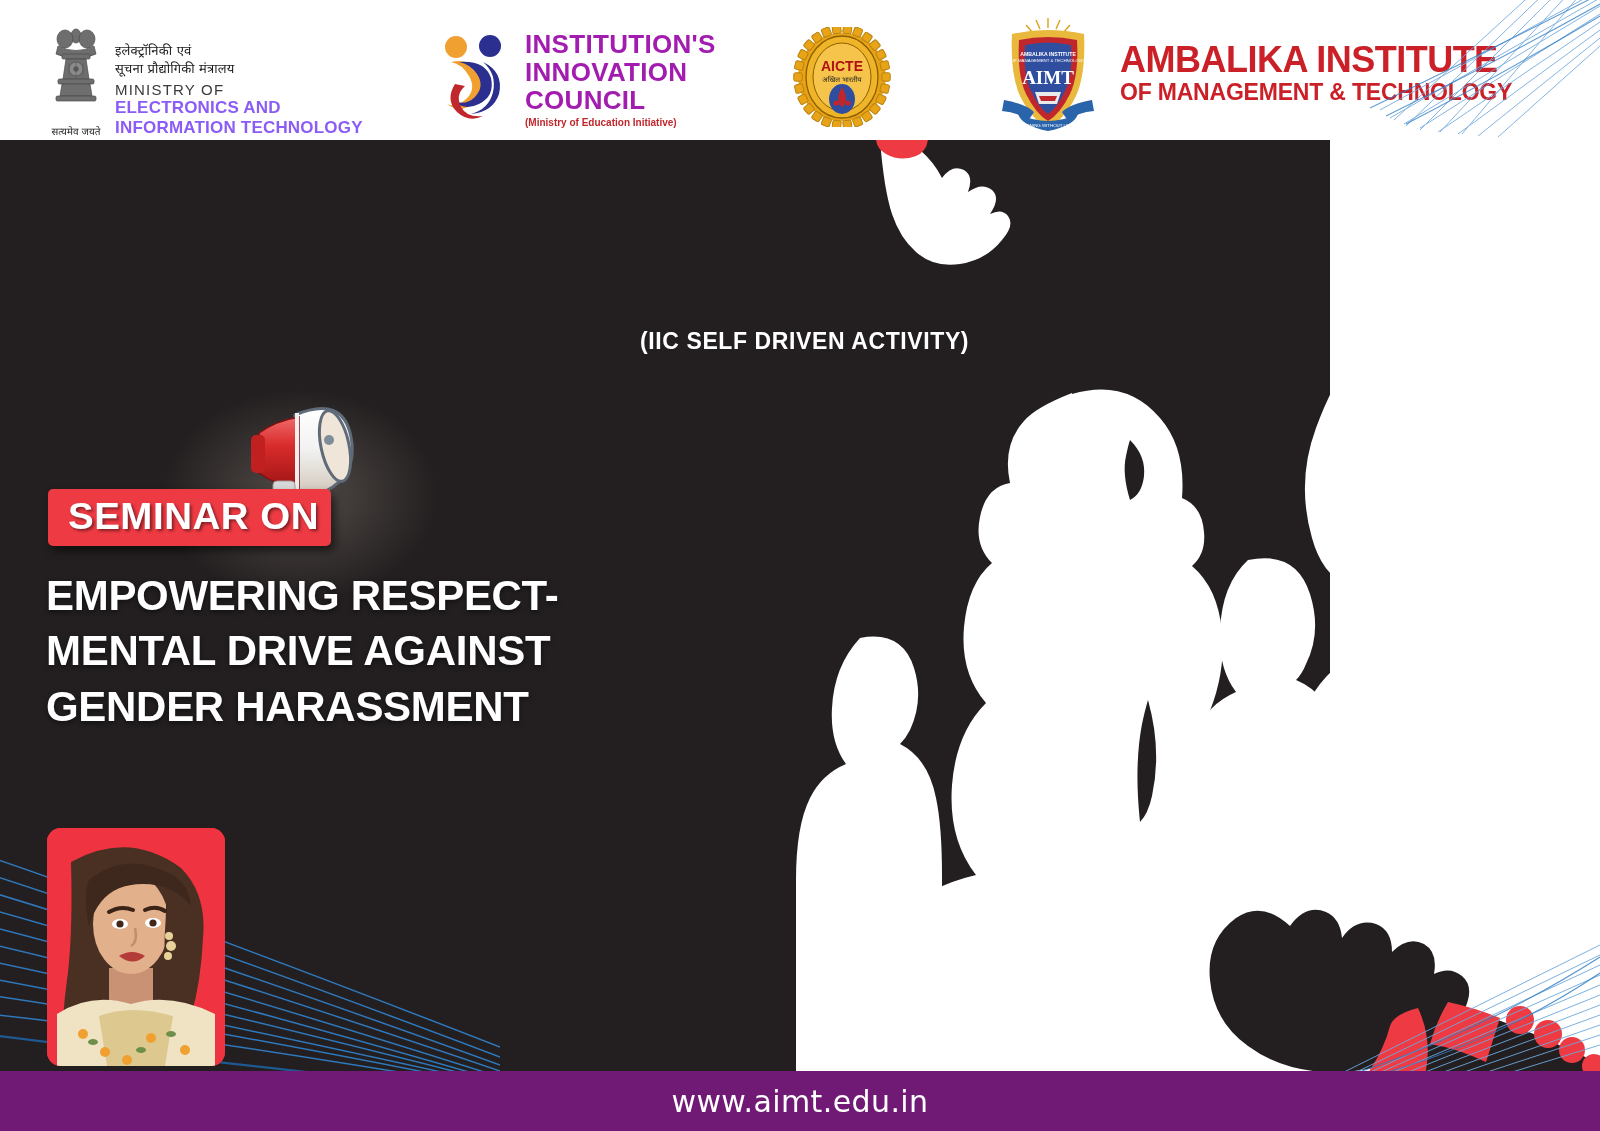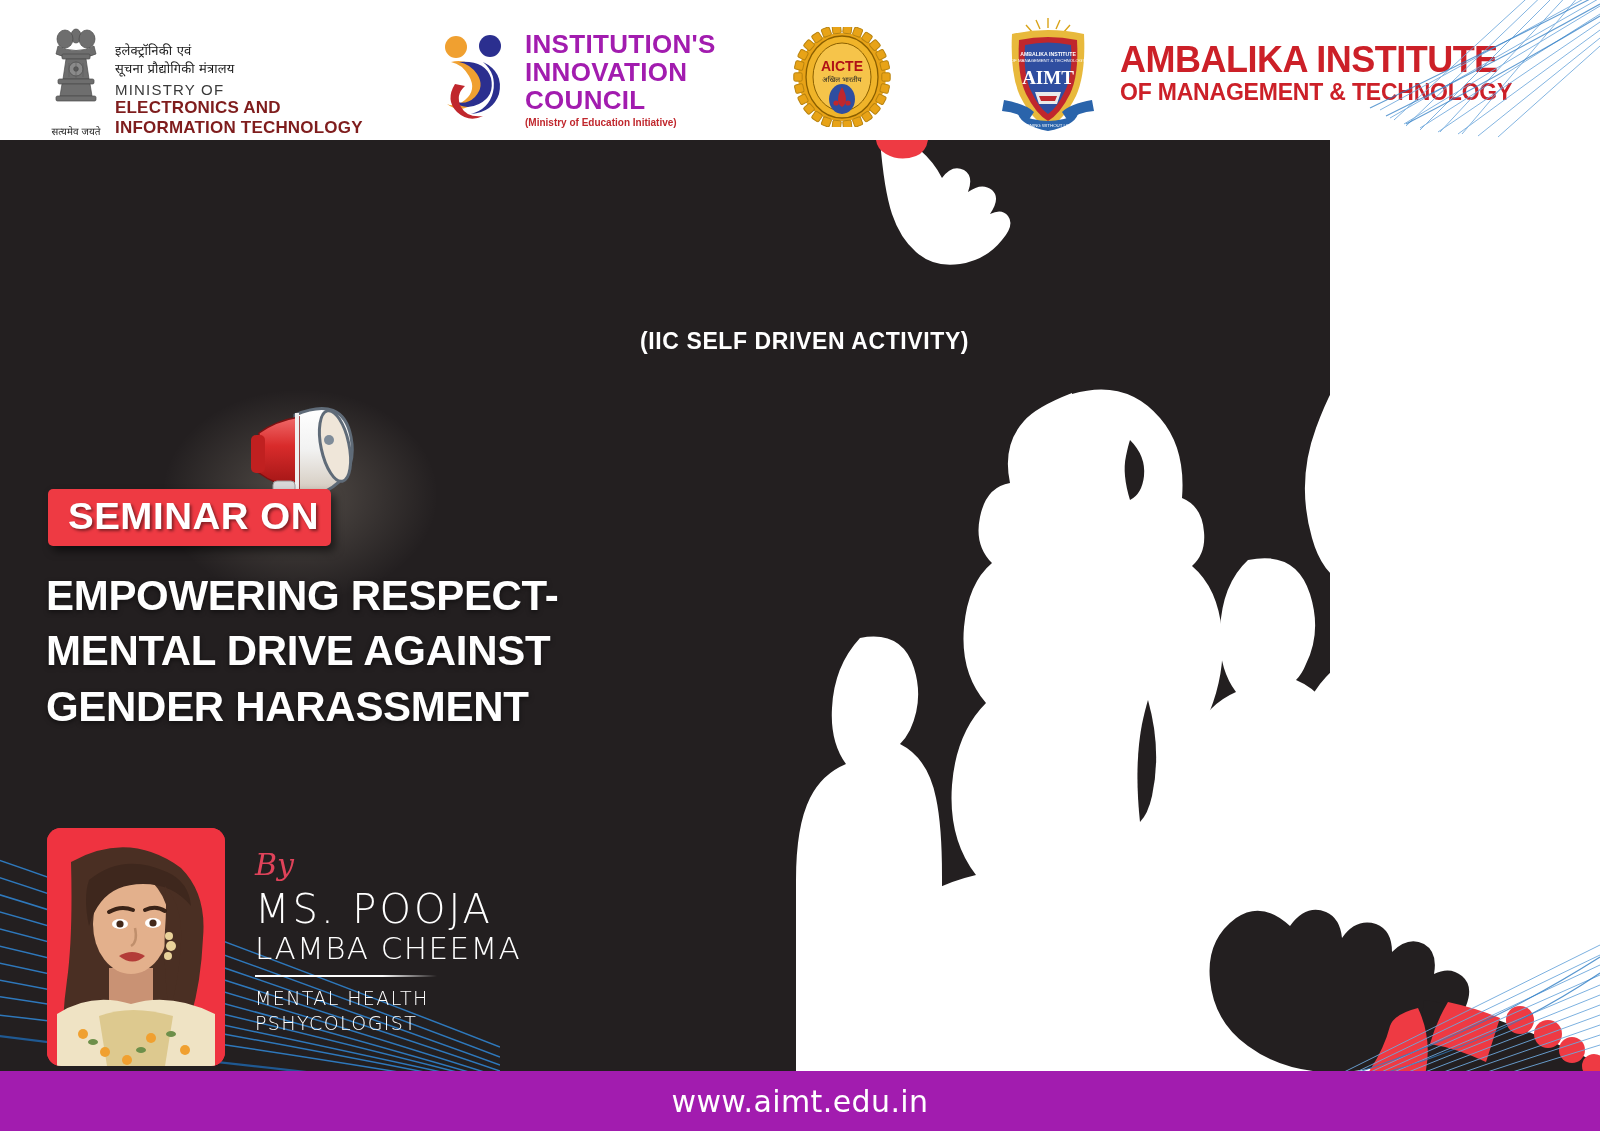--- a/index.html
+++ b/index.html
@@ -13,21 +13,21 @@
   #header{
     position:absolute;left:0;top:0;width:1600px;height:140px;background:#ffffff;z-index:40;
     display:flex;align-items:center;
   }
   .logo-block{display:flex;align-items:center;}
   #meity-logo{position:absolute;left:45px;top:22px;display:flex;align-items:flex-start;}
   .emblem{width:62px;height:100px;position:relative;}
   .meity-text{margin-left:8px;padding-top:20px;}
   .meity-hi{font-family:"DejaVu Sans",sans-serif;font-size:13px;color:#1b1b1b;line-height:1.35;letter-spacing:.2px;}
   .meity-l1{font-size:15px;color:#3a3a3a;letter-spacing:1.2px;margin-top:4px;font-weight:400;}
-  .meity-l2{font-size:17px;color:#7f1d1d;letter-spacing:.2px;font-weight:bold;line-height:1.15;}
+  .meity-l2{font-size:17px;color:#8b5cf6;letter-spacing:.2px;font-weight:bold;line-height:1.15;}
   .satyamev{font-family:"DejaVu Sans",sans-serif;font-size:10px;color:#222;text-align:center;margin-top:2px;}
 
   #iic-logo{position:absolute;left:437px;top:30px;display:flex;align-items:center;}
   .iic-mark{width:78px;height:95px;position:relative;margin-right:10px;}
   .iic-text{line-height:1.08;}
   .iic-text .l{font-size:26px;font-weight:bold;color:#a21caf;letter-spacing:.3px;display:block;}
   .iic-sub{font-size:10px;color:#c0272d;margin-top:4px;font-weight:bold;display:block;}
 
   #aicte-logo{position:absolute;left:787px;top:27px;width:110px;height:100px;}
   #aimt-logo{position:absolute;left:988px;top:14px;display:flex;align-items:center;}
@@ -100,21 +100,21 @@
       font-family:"DejaVu Sans",sans-serif;font-weight:300;}
   #sp-name2{color:#ffffff;font-size:31px;letter-spacing:1.4px;line-height:1.1;margin-top:1px;
       font-family:"DejaVu Sans",sans-serif;font-weight:300;}
   #sp-rule{height:2px;width:182px;margin-top:10px;
       background:linear-gradient(90deg,#ffffff 0%,#ffffff 70%,rgba(255,255,255,0) 100%);}
   #sp-role{color:#ffffff;font-size:19px;letter-spacing:1.4px;line-height:1.32;margin-top:9px;
       font-family:"DejaVu Sans",sans-serif;font-weight:300;}
 
   
   #footer{
-    position:absolute;left:0;bottom:0;width:1600px;height:60px;background:#a21caf;z-index:45;
+    position:absolute;left:0;bottom:0;width:1600px;height:60px;background:#701a75;z-index:45;
     display:flex;align-items:center;justify-content:center;
   }
   #footer span{color:#ffffff;font-size:30px;letter-spacing:.4px;font-family:"DejaVu Sans",sans-serif;font-weight:400;}
 </style>
 </head>
 <body>
 
 <div id="poster">
 
   <div id="header">
@@ -409,30 +409,20 @@
               <circle cx="138" cy="222" r="5"></circle>
             <circle cx="80" cy="232" r="5"></circle>
           </g>
           <g fill="#6d8f4a">
             <ellipse cx="46" cy="214" rx="5" ry="3"></ellipse>
               <ellipse cx="94" cy="222" rx="5" ry="3"></ellipse>
             <ellipse cx="124" cy="206" rx="5" ry="3"></ellipse>
           </g>
         </svg>
       </div>
-      <div id="speaker-info">
-        <div id="by">By</div>
-        <div id="sp-name1">MS. POOJA</div>
-        <div id="sp-name2">LAMBA CHEEMA</div>
-        <div id="sp-rule"></div>
-        <div id="sp-role">
-          <div>MENTAL HEALTH</div>
-          <div>PSHYCOLOGIST</div>
-        </div>
-      </div>
     </div>
 
     <svg id="waves-left" viewBox="0 0 520 260">
       <g fill="none" stroke="#2f7dc4" stroke-width="1.5" opacity=".95">
         <path d="M-20 26 Q160 86 520 226"></path>
         <path d="M-20 44 Q160 100 520 236"></path>
         <path d="M-20 62 Q160 114 520 244"></path>
         <path d="M-20 80 Q160 128 520 250"></path>
         <path d="M-20 98 Q160 142 520 256"></path>
         <path d="M-20 116 Q160 156 520 260"></path>

